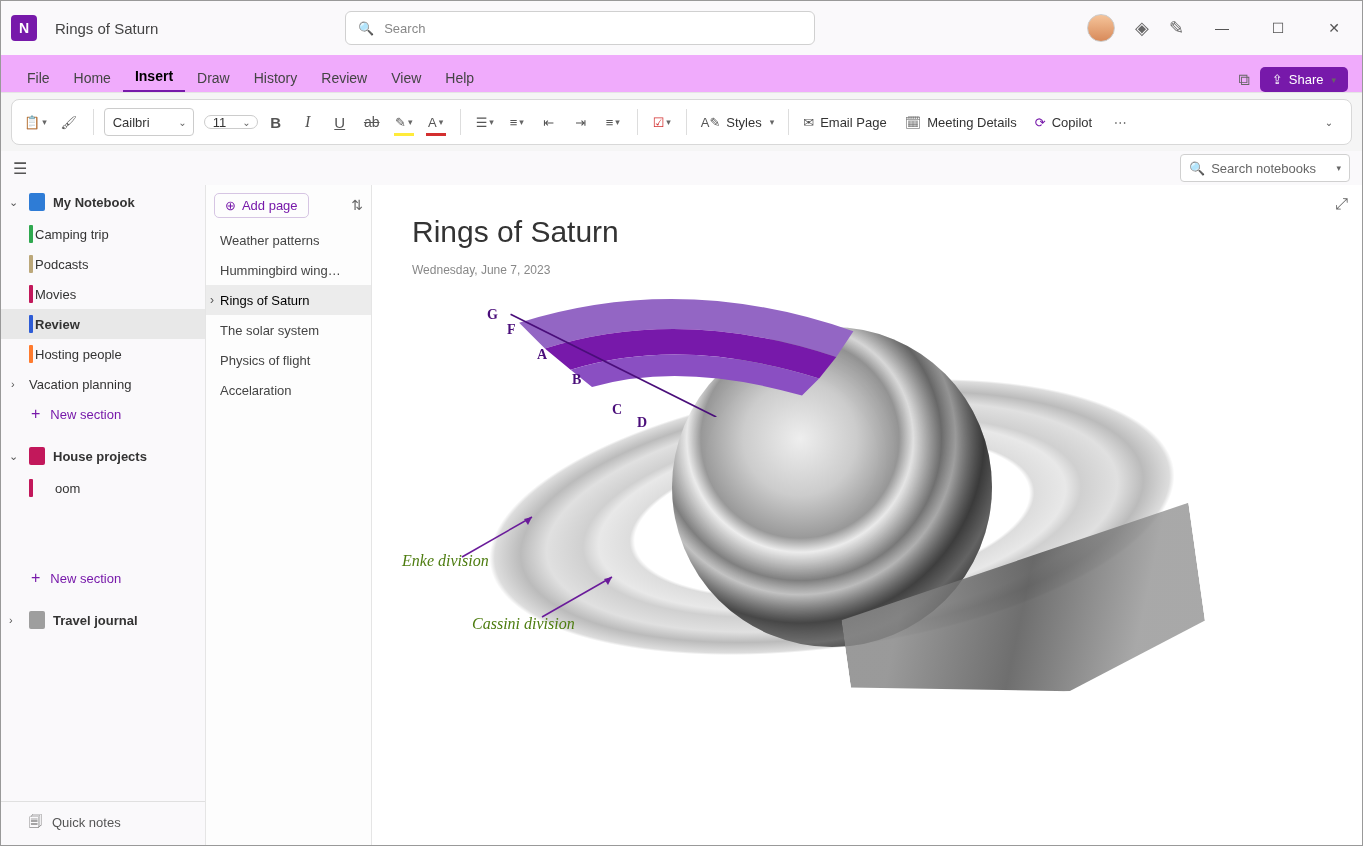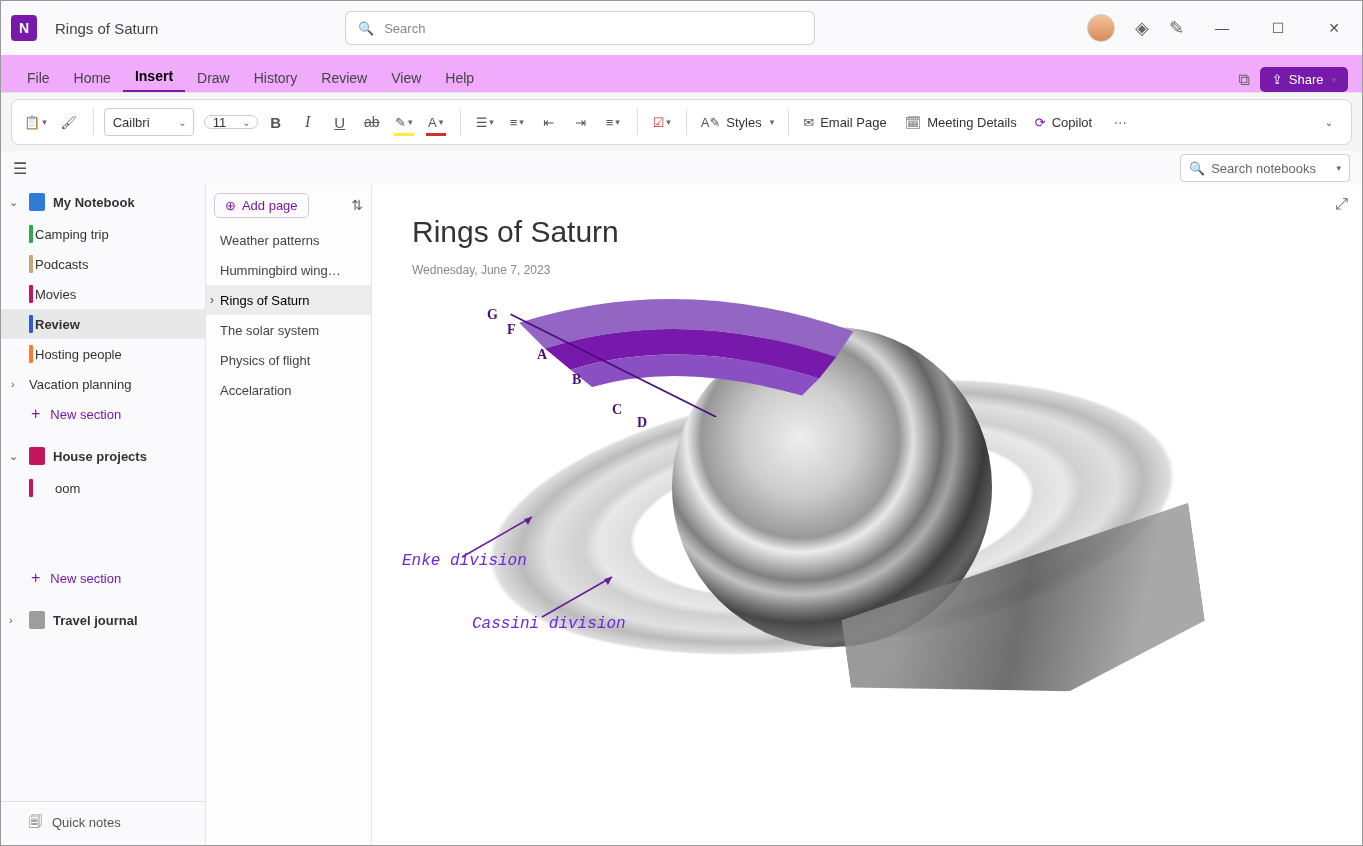--- a/index.html
+++ b/index.html
@@ -54,21 +54,21 @@
 .page-item.selected::before { content: "›"; position: absolute; left: 4px; font-size: 12px; color: #555; }
 .canvas { flex: 1; background: #fff; position: relative; padding: 30px 40px; }
 .expand-btn { position: absolute; top: 10px; right: 14px; color: #666; font-size: 16px; cursor: pointer; }
 .page-title { font-size: 30px; font-weight: 400; color: #333; margin-bottom: 14px; }
 .page-date { font-size: 12px; color: #888; }
 .saturn-illustration { position: relative; margin-top: 20px; width: 800px; height: 420px; }
 .ring-outer { position: absolute; left: 50px; top: 80px; width: 740px; height: 280px; border-radius: 50%; background: radial-gradient(ellipse at center, transparent 38%, #ddd 39%, #e8e8e8 45%, #d0d0d0 48%, #e0e0e0 55%, #bbb 60%, #ddd 65%, transparent 66%); transform: rotate(-8deg); }
 .ring-front { position: absolute; left: 430px; top: 230px; width: 360px; height: 170px; background: linear-gradient(110deg, #888 20%, #555 50%, #999 80%); clip-path: polygon(0% 40%, 100% 0%, 100% 70%, 60% 100%, 0% 80%); transform: rotate(-8deg); opacity: 0.85; }
 .planet { position: absolute; left: 260px; top: 30px; width: 320px; height: 320px; border-radius: 50%; background: radial-gradient(circle at 40% 35%, #eee, #ccc 20%, #999 35%, #eee 40%, #888 50%, #ddd 55%, #666 65%, #bbb 72%, #555 82%, #999 92%, #333); box-shadow: inset -40px -30px 60px rgba(0,0,0,0.5); }
 .purple-arc { position: absolute; left: 70px; top: 0; width: 400px; height: 120px; }
-.annotation { position: absolute; font-family: Liberation Mono, monospace; font-size: 16px; color: #6d28d9; font-style: italic; }
+.annotation { position: absolute; font-family: Liberation Serif, serif; font-size: 16px; color: #4d7c0f; font-style: italic; }
 .ann-arrow { stroke: #6a1b9a; stroke-width: 1.5; fill: none; }
 .ring-label { position: absolute; font-family: "Segoe Script", cursive; font-size: 14px; color: #4a0e7a; font-weight: bold; }
 </style>
 </head>
 <body>
 
 <div class="titlebar">
   <div class="app-icon">N</div>
   <div class="doc-title">Rings of Saturn</div>
   <div class="search-box">

